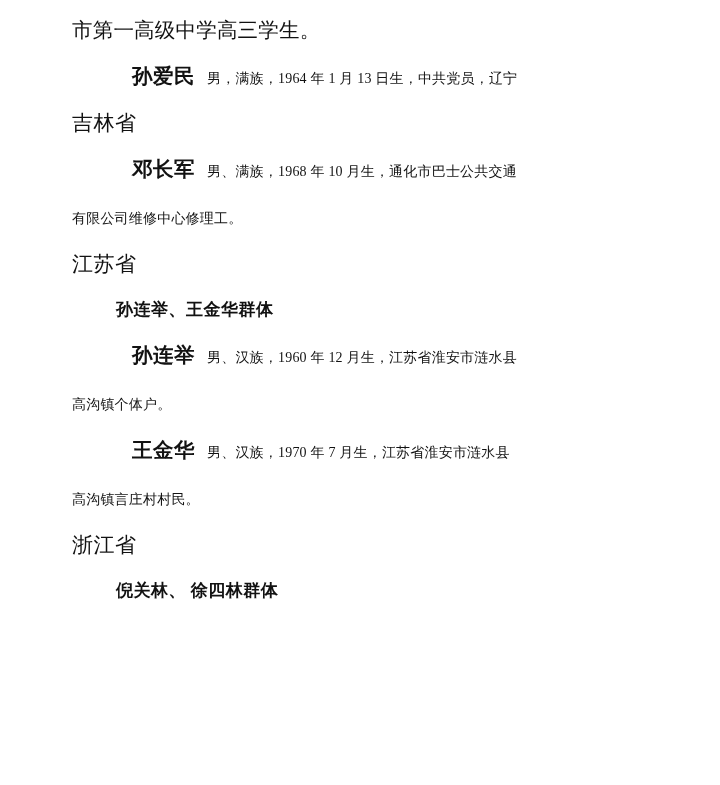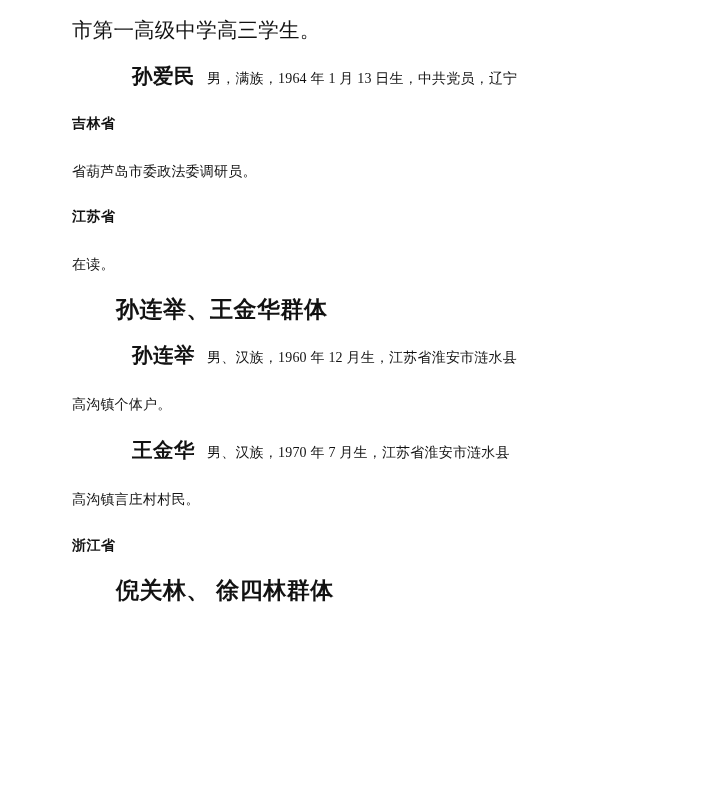--- a/index.html
+++ b/index.html
@@ -24,28 +24,28 @@
   .line {
     font-size: 20.5px;
     line-height: 45.5px;
     letter-spacing: 0.2px;
     white-space: nowrap;
   }
   .indent {
     padding-left: 44px;
   }
   .heading {
-    font-weight: bold;
-    font-size: 14px;
+    font-weight: normal;
+    font-size: 21px;
     line-height: 45.5px;
     letter-spacing: 0.5px;
   }
   .subheading {
     font-weight: bold;
-    font-size: 23px;
+    font-size: 17px;
     line-height: 45.5px;
     padding-left: 44px;
     letter-spacing: 0.5px;
   }
   .name {
     font-weight: bold;
     letter-spacing: 0.5px;
     margin-left: 16px;
   }
   .gap-after-name {
@@ -65,23 +65,23 @@
   }
 </style>
 </head>
 <body>
 
 <div class="page">
   <div id="content">
       <div class="line">市第一高级中学高三学生。</div>
       <div class="line indent"><span class="name">孙爱民</span><span class="gap-after-name"></span><span class="body-text">男，满族，1964 年 1 月 13 日生，中共党员，辽宁</span></div>
       <div class="heading">吉林省</div>
-      <div class="line"><span class="body-text">省葫芦岛市委政法委调研员。</span></div>
+      <div class="line indent"><span class="name">邓长军</span><span class="gap-after-name"></span><span class="body-text">男、满族，1968 年 10 月生，通化市巴士公共交通</span></div>
+      <div class="line"><span class="body-text">有限公司维修中心修理工。</span></div>
       <div class="heading">江苏省</div>
-      <div class="line"><span class="body-text">在读。</span></div>
       <div class="subheading">孙连举、王金华群体</div>
       <div class="line indent"><span class="name">孙连举</span><span class="gap-after-name"></span><span class="body-text">男、汉族，1960 年 12 月生，江苏省淮安市涟水县</span></div>
       <div class="line"><span class="body-text">高沟镇个体户。</span></div>
       <div class="line indent"><span class="name">王金华</span><span class="gap-after-name"></span><span class="body-text">男、汉族，1970 年 7 月生，江苏省淮安市涟水县</span></div>
       <div class="line"><span class="body-text">高沟镇言庄村村民。</span></div>
       <div class="heading">浙江省</div>
       <div class="subheading">倪关林、 徐四林群体</div>
     </div>
 </div>
 

